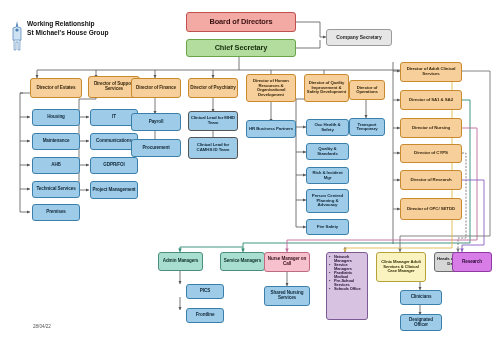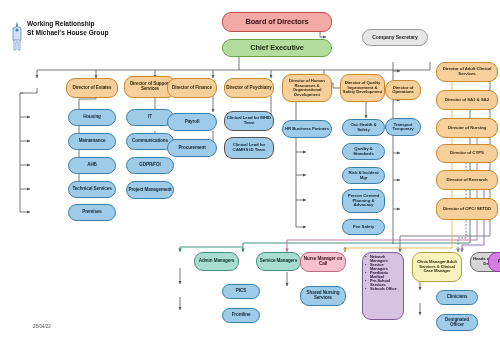--- a/index.html
+++ b/index.html
@@ -1,22 +1,22 @@
 <!DOCTYPE html>
 <html><head>
 <meta charset="utf-8">
 <style>
   html,body{margin:0;padding:0;background:#fff;}
   body{width:500px;height:353px;position:relative;overflow:hidden;
        font-family:"Liberation Sans",sans-serif;}
   #canvas{position:absolute;left:0;top:0;width:500px;height:353px;}
-  .box{position:absolute;box-sizing:border-box;border-radius:9px;
+  .box{position:absolute;box-sizing:border-box;border-radius:3px;
        display:flex;align-items:center;justify-content:center;
        text-align:center;font-weight:bold;line-height:1.05;
-       letter-spacing:-0.1px;padding:1px;overflow:hidden;margin-left:36px;}
+       letter-spacing:-0.1px;padding:1px;overflow:hidden;}
   .orange{background:#f7cf9a;border:1px solid #c8892f;color:#3a2a10;}
   .blue{background:#9ecbe8;border:1px solid #3b7fab;color:#12293a;}
   .blue2{background:#9ecbe8;border:1px solid #555;color:#12293a;}
   .red{background:#f3a9a4;border:1px solid #c0504d;color:#3a1111;}
   .green{background:#b3dd9e;border:1px solid #6aa34a;color:#18300d;}
   .grey{background:#e6e6e6;border:1px solid #9a9a9a;color:#2b2b2b;}
   .teal{background:#a8ded0;border:1px solid #4c8e7c;color:#10302a;}
   .pink{background:#f6c0cc;border:1px solid #c06a82;color:#3a1520;}
   .purple{background:#d8c2e2;border:1px solid #7d5a94;color:#2c1638;}
   .magenta{background:#d87ce8;border:1px solid #8e3aa0;color:#2b0a33;}
@@ -159,21 +159,21 @@
 </svg>
 
 <div id="title">
   <div>Working Relationship</div>
   <div>St Michael's House Group</div>
 </div>
 <div id="datestamp">28/04/22</div>
 
 <div class="box red" style="left:186px;top:12px;width:110px;height:20px;font-size:7.4px;">Board of Directors</div>
 <div class="box grey" style="left:326px;top:29px;width:66px;height:17px;font-size:5px;">Company Secretary</div>
-<div class="box green" style="left:186px;top:39px;width:110px;height:18px;font-size:7.4px;">Chief Executive</div>
+<div class="box green" style="left:186px;top:39px;width:110px;height:18px;font-size:7.4px;">Chief Secretary</div>
 
 <div class="box orange" style="left:30px;top:78px;width:52px;height:20px;font-size:4.6px;">Director of Estates</div>
 <div class="box blue" style="left:32px;top:109px;width:48px;height:17px;font-size:4.6px;">Housing</div>
 <div class="box blue" style="left:32px;top:133px;width:48px;height:17px;font-size:4.6px;">Maintenance</div>
 <div class="box blue" style="left:32px;top:157px;width:48px;height:17px;font-size:4.6px;">AHB</div>
 <div class="box blue" style="left:32px;top:181px;width:48px;height:17px;font-size:4.6px;">Technical Services</div>
 <div class="box blue" style="left:32px;top:204px;width:48px;height:17px;font-size:4.6px;">Premises</div>
 
 <div class="box orange" style="left:88px;top:76px;width:52px;height:22px;font-size:4.6px;">Director of Support Services</div>
 <div class="box blue" style="left:90px;top:109px;width:48px;height:17px;font-size:4.6px;">IT</div>

